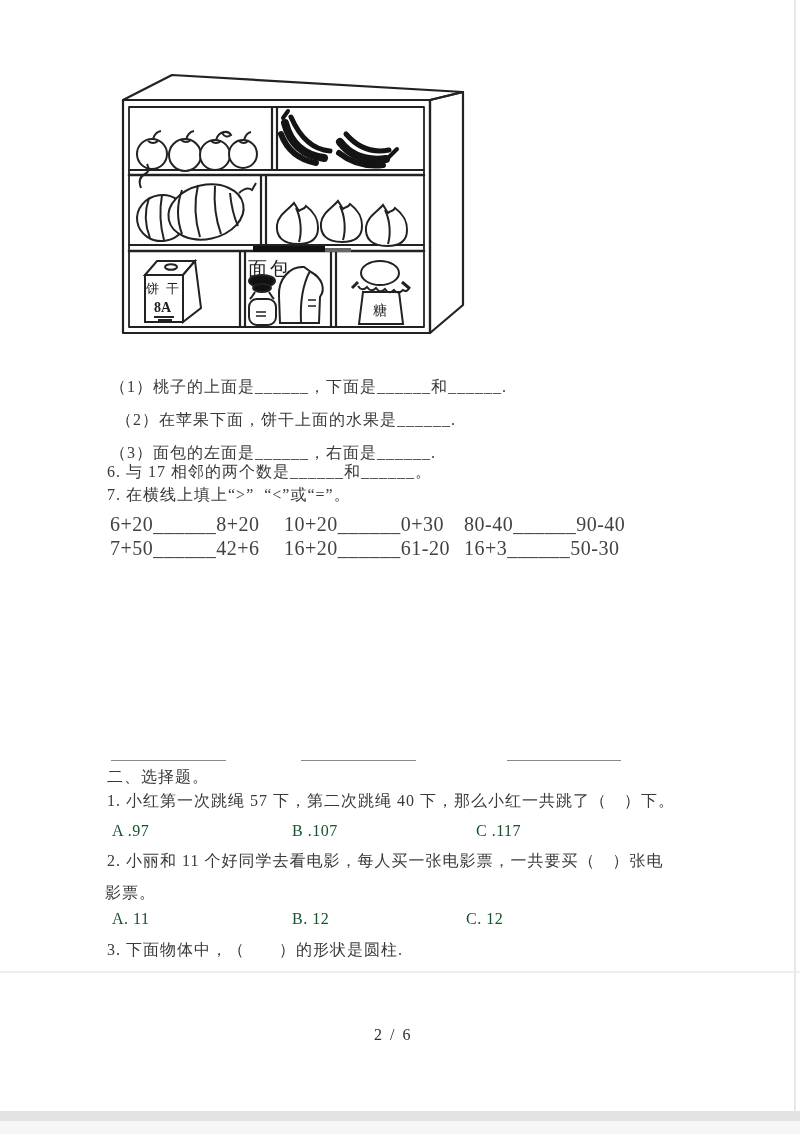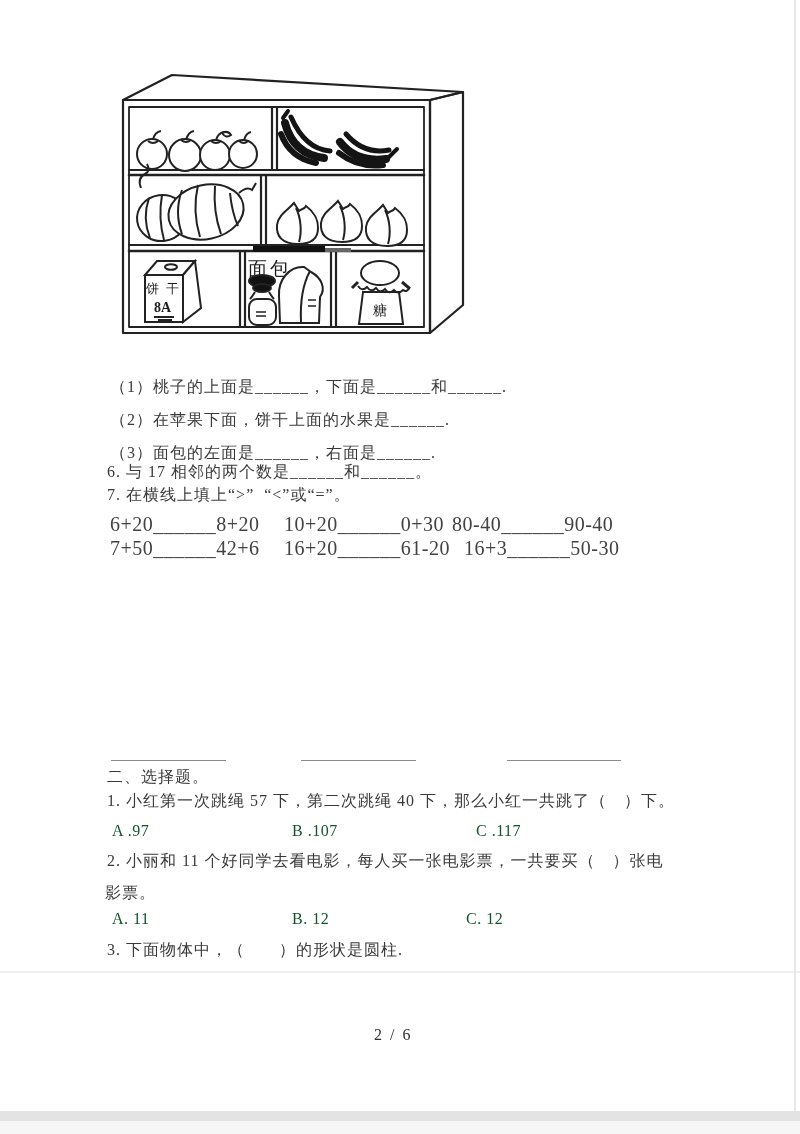--- a/index.html
+++ b/index.html
@@ -134,28 +134,28 @@
     <g stroke="#222" stroke-width="2" fill="#fff">
       <path d="M245,226 L241,258 L285,258 L281,226 Z"></path>
       <ellipse cx="262" cy="207" rx="19" ry="12"></ellipse>
       <path d="M240,220 q4,6 9,1 q4,6 9,1 q4,6 9,1 q4,6 9,1 q4,5 9,0 q4,3 7,-3" fill="none"></path>
       <path d="M240,216 l-6,6 M284,216 l7,6" stroke-width="3" fill="none"></path>
     </g>
     <text x="255" y="249" font-size="14">糖</text>
   </svg>
 
   <div class="t" style="left:110px;top:377px;">（1）桃子的上面是______，下面是______和______.</div>
-  <div class="t" style="left:110px;top:410px;">（2）在苹果下面，饼干上面的水果是______.</div>
+  <div class="t" style="left:116px;top:410px;">（2）在苹果下面，饼干上面的水果是______.</div>
   <div class="t" style="left:110px;top:443px;">（3）面包的左面是______，右面是______.</div>
   <div class="t" style="left:107px;top:462px;">6. 与 17 相邻的两个数是______和______。</div>
   <div class="t" style="left:107px;top:485px;">7. 在横线上填上“&gt;”  “&lt;”或“=”。</div>
 
   <div class="t math" style="left:110px;top:512px;">6+20______8+20</div>
   <div class="t math" style="left:284px;top:512px;">10+20______0+30</div>
-  <div class="t math" style="left:452px;top:512px;">80-40______90-40</div>
+  <div class="t math" style="left:464px;top:512px;">80-40______90-40</div>
   <div class="t math" style="left:110px;top:536px;">7+50______42+6</div>
   <div class="t math" style="left:284px;top:536px;">16+20______61-20</div>
   <div class="t math" style="left:464px;top:536px;">16+3______50-30</div>
 
 
   <div class="blank-line" style="left:111px;top:752px;width:115px;"></div>
   <div class="blank-line" style="left:301px;top:752px;width:115px;"></div>
   <div class="blank-line" style="left:507px;top:752px;width:114px;"></div>
 
   <div class="t" style="left:107px;top:767px;">二、选择题。</div>

